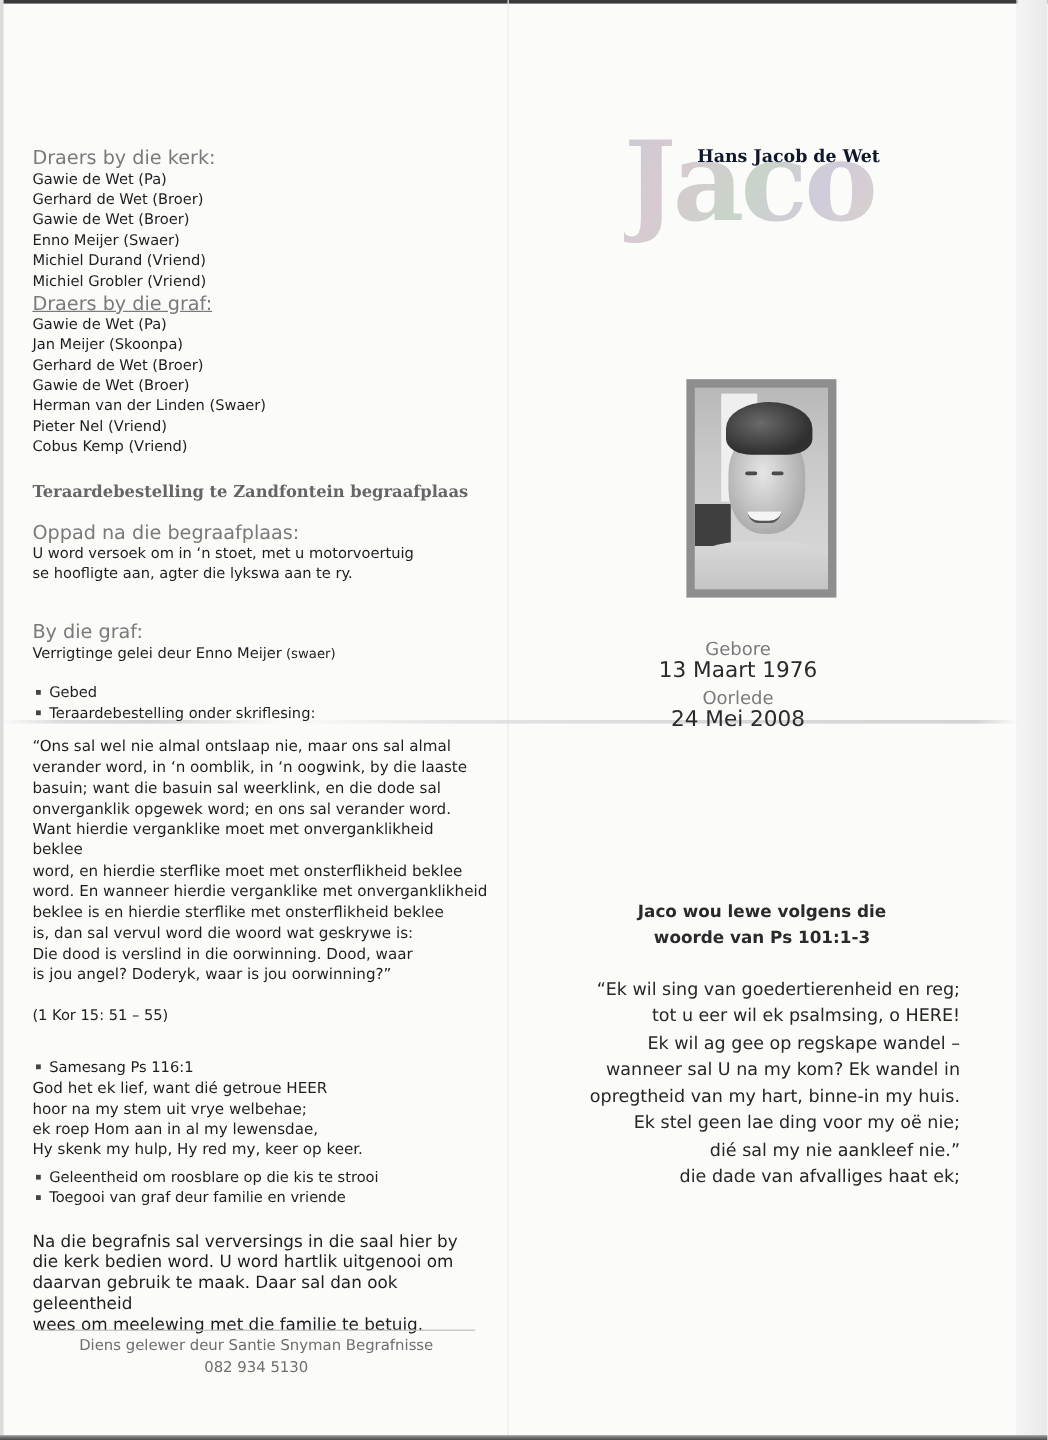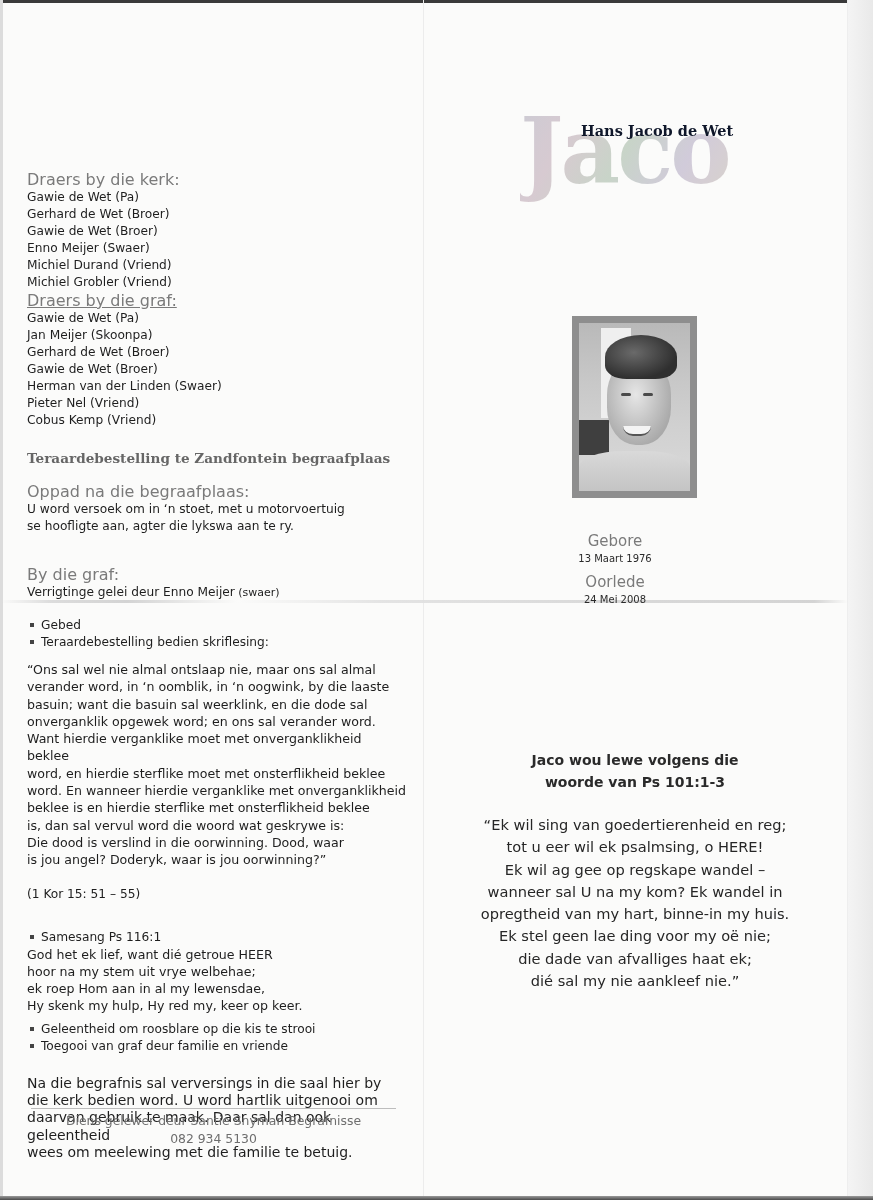--- a/index.html
+++ b/index.html
@@ -11,21 +11,21 @@
     }
     .scan-top { position: absolute; left: 0; top: 0; width: 873px; height: 3px; background: #3a3a3a; }
     .scan-bottom { position: absolute; left: 0; bottom: 0; width: 873px; height: 4px; background: linear-gradient(#9a9a9a, #4a4a4a); }
     .scan-left { position: absolute; left: 0; top: 0; width: 3px; height: 1200px; background: #dcdcdc; }
     .right-strip { position: absolute; right: 0; top: 0; width: 25px; height: 1200px; background: linear-gradient(90deg, #f4f4f4, #e9e9e9); border-left: 1px solid #eeeeee; }
     .fold-v { position: absolute; left: 423px; top: 0; width: 1px; height: 1200px; background: #ececec; }
     .crease { position: absolute; left: 0; top: 600px; width: 848px; height: 3px; background: linear-gradient(90deg, transparent 0%, #d9d9d9 6%, #cfcfcf 15%, transparent 28%, #e1e1e1 45%, #d6d6d6 70%, #cfcfcf 96%, transparent 100%); opacity: .9; }
 
     
     .left { position: absolute; left: 27px; top: 122px; width: 380px; font-size: 12.2px; line-height: 17px; }
-    .sec-head { font-size: 16px; color: #7a7a7a; line-height: 19px; font-weight: normal; margin-top: 48px; }
+    .sec-head { font-size: 16px; color: #7a7a7a; line-height: 19px; font-weight: normal; }
     .plain { display: block; }
     .bold-head { font-family: "DejaVu Serif", serif; font-weight: bold; font-size: 13.6px; color: #666; margin-top: 21px; }
     .mt6 { margin-top: 0; text-decoration: underline; }
     .bullet { position: relative; padding-left: 14px; font-size: 12.2px; }
     .bullet::before { content: ""; position: absolute; left: 3px; top: 6px; width: 4px; height: 4px; background: #444; }
     .quote { font-size: 12.6px; line-height: 17.3px; margin-top: 10px; }
     .ref { margin-top: 17px; font-size: 12.2px; }
     .psalm { font-size: 12.6px; line-height: 17.3px; }
     .footer-rule { position: absolute; left: 31px; top: 1108px; width: 365px; height: 1px; background: #bdbdbd; }
     .footer { position: absolute; left: 31px; top: 1112px; width: 365px; text-align: center; font-size: 12.4px; line-height: 18px; color: #6e6e6e; }
@@ -53,24 +53,24 @@
     }
     .photo .bg-window { position: absolute; left: 22px; top: 5px; width: 30px; height: 90px; background: #efefef; }
     .photo .bg-dark { position: absolute; left: 0; top: 97px; width: 30px; height: 35px; background: #3f3f3f; }
     .photo .hair { position: absolute; left: 26px; top: 12px; width: 72px; height: 44px; border-radius: 50% 50% 30% 30%; background: radial-gradient(ellipse at 40% 40%, #6a6a6a, #2f2f2f 70%); }
     .photo .face { position: absolute; left: 28px; top: 38px; width: 64px; height: 84px; border-radius: 40% 40% 45% 45%; background: radial-gradient(ellipse at 45% 40%, #e6e6e6, #a9a9a9 75%); }
     .photo .eye { position: absolute; top: 70px; width: 10px; height: 3px; background: #4a4a4a; border-radius: 2px; }
     .photo .mouth { position: absolute; left: 44px; top: 103px; width: 28px; height: 8px; background: #f4f4f4; border-bottom: 2px solid #555; border-radius: 0 0 12px 12px; }
     .photo .shirt { position: absolute; left: 0; top: 128px; width: 111px; height: 40px; background: linear-gradient(180deg, #d9d9d9, #c4c4c4); border-radius: 40% 40% 0 0; }
     .dates { position: absolute; left: 520px; top: 532px; width: 190px; text-align: center; }
     .date-label { font-size: 15px; color: #7a7a7a; line-height: 18px; }
-    .date-value { font-size: 10px; color: #2a2a2a; line-height: 18px; }
+    .date-value { font-size: 18px; color: #2a2a2a; line-height: 18px; }
     .date-gap { height: 5px; }
     .motto { position: absolute; left: 470px; top: 750px; width: 330px; text-align: center; font-size: 14px; line-height: 21.5px; color: #2a2a2a; font-weight: bold; }
-    .verse { position: absolute; left: 470px; top: 814px; width: 330px; text-align: center; font-size: 14.6px; line-height: 22.3px; color: #262626; }
+    .verse { position: absolute; left: 470px; top: 814px; width: 330px; text-align: right; font-size: 14.6px; line-height: 22.3px; color: #262626; }
   </style>
 </head>
 <body>
 
 <div class="scan-top"></div>
 <div class="scan-left"></div>
 <div class="right-strip"></div>
 <div class="fold-v"></div>
 <div class="crease"></div>
 <div class="scan-bottom"></div>
@@ -103,21 +103,21 @@
   <span class="plain">U word versoek om in ‘n stoet, met u motorvoertuig</span>
   <span class="plain">se hoofligte aan, agter die lykswa aan te ry.</span>
 
   <div class="sec-head" style="margin-top:30px">By die graf:</div>
   <div>
     <span>Verrigtinge gelei deur Enno Meijer</span><span style="font-size:11px"> (swaer)</span>
   </div>
 
   <div style="margin-top:16px">
     <div class="bullet">Gebed</div>
-    <div class="bullet">Teraardebestelling bedien skriflesing:</div>
+    <div class="bullet">Teraardebestelling onder skriflesing:</div>
   </div>
 
   <div class="quote">
     <span class="plain">“Ons sal wel nie almal ontslaap nie, maar ons sal almal</span>
     <span class="plain">verander word, in ‘n oomblik, in ‘n oogwink, by die laaste</span>
     <span class="plain">basuin; want die basuin sal weerklink, en die dode sal</span>
     <span class="plain">onverganklik opgewek word; en ons sal verander word.</span>
     <span class="plain">Want hierdie verganklike moet met onverganklikheid beklee</span>
     <span class="plain">word, en hierdie sterflike moet met onsterflikheid beklee</span>
     <span class="plain">word. En wanneer hierdie verganklike met onverganklikheid</span>
@@ -188,15 +188,15 @@
   <div>woorde van Ps 101:1-3</div>
 </div>
 
 <div class="verse">
   <div>“Ek wil sing van goedertierenheid en reg;</div>
   <div>tot u eer wil ek psalmsing, o HERE!</div>
   <div>Ek wil ag gee op regskape wandel –</div>
   <div>wanneer sal U na my kom? Ek wandel in</div>
   <div>opregtheid van my hart, binne-in my huis.</div>
   <div>Ek stel geen lae ding voor my oë nie;</div>
+  <div>dié sal my nie aankleef nie.”</div>
   <div>die dade van afvalliges haat ek;</div>
-  <div>dié sal my nie aankleef nie.”</div>
 </div>
 
 </body></html>

